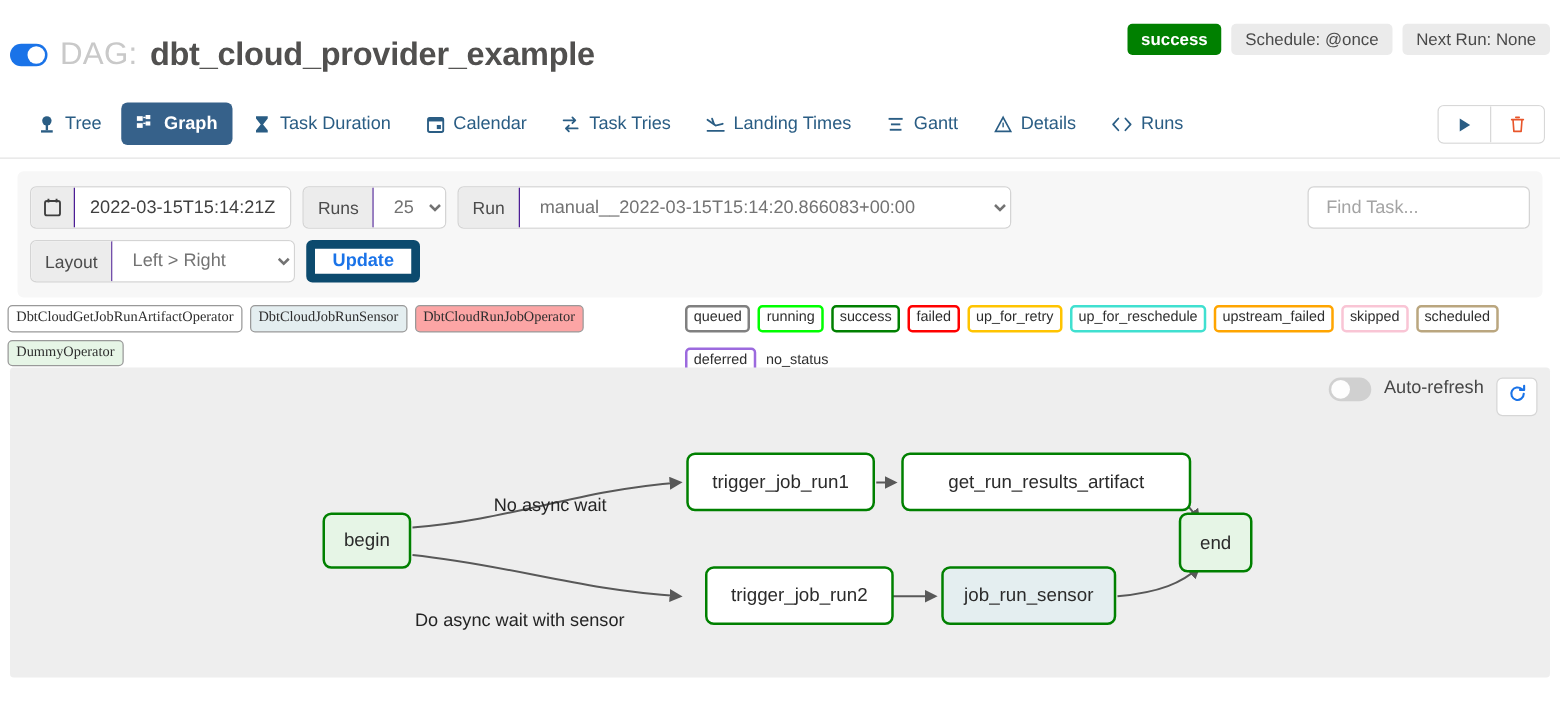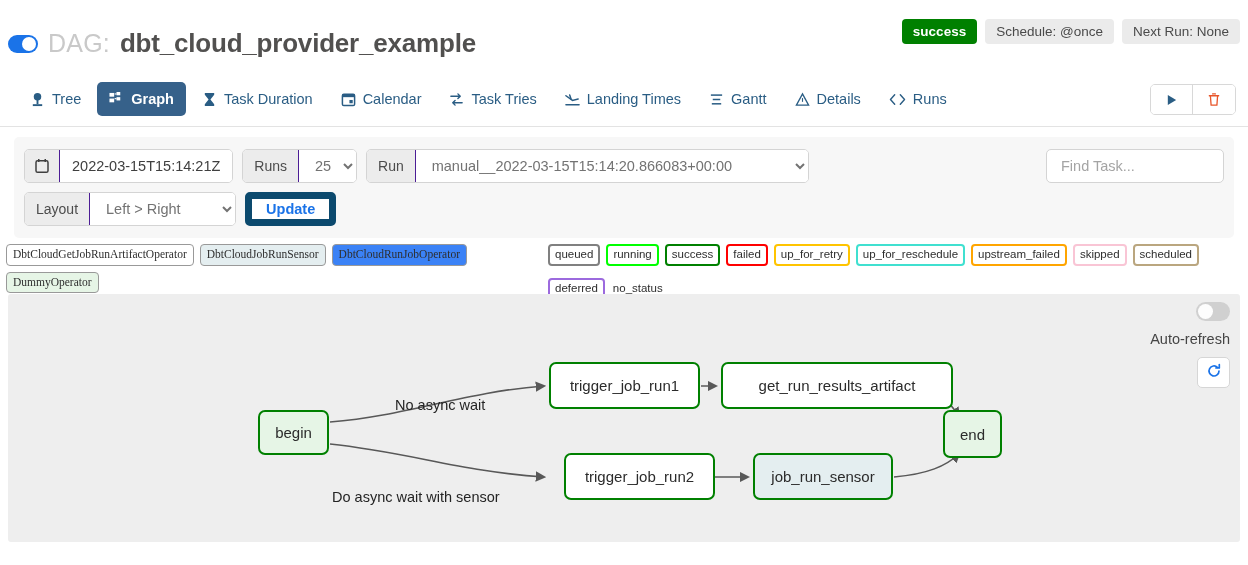--- a/index.html
+++ b/index.html
@@ -269,24 +269,23 @@
     border-radius: 3px;
     height: 248px;
     position: relative;
     overflow: hidden;
   }
   .graph-toolbar {
     position: absolute;
     right: 10px;
     top: 8px;
     display: flex;
-    align-items: flex-end;
+    align-items: flex-start;
     gap: 10px;
     z-index: 4;
-    flex-direction: column;
   }
   .switch {
     width: 34px; height: 19px;
     border-radius: 10px;
     background: #d0d0d0;
     position: relative;
     cursor: pointer;
     flex: none;
   }
   .switch::after {
@@ -488,21 +487,21 @@
       </select>
     </div>
     <button class="btn-update">Update</button>
   </div>
 </div>
 
 <div class="legends">
   <div class="legend-col-ops">
     <span class="chip" style="background:#ffffff">DbtCloudGetJobRunArtifactOperator</span>
     <span class="chip" style="background:#e4eef0">DbtCloudJobRunSensor</span>
-    <span class="chip" style="background:#3b82f6">DbtCloudRunJobOperator</span>
+    <span class="chip" style="background:#fca5a5">DbtCloudRunJobOperator</span>
     <span class="chip" style="background:#e6f5e6">DummyOperator</span>
   </div>
   <div class="legend-col-states">
     <span class="chip state" style="border-color:#808080">queued</span>
     <span class="chip state" style="border-color:#00ff00">running</span>
     <span class="chip state" style="border-color:#008000">success</span>
     <span class="chip state" style="border-color:#ff0000">failed</span>
     <span class="chip state" style="border-color:#ffc400">up_for_retry</span>
     <span class="chip state" style="border-color:#40e0d0">up_for_reschedule</span>
     <span class="chip state" style="border-color:#ffa500">upstream_failed</span>

